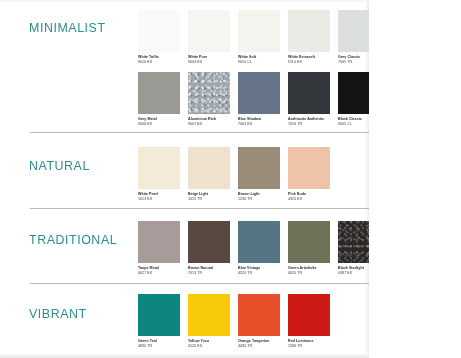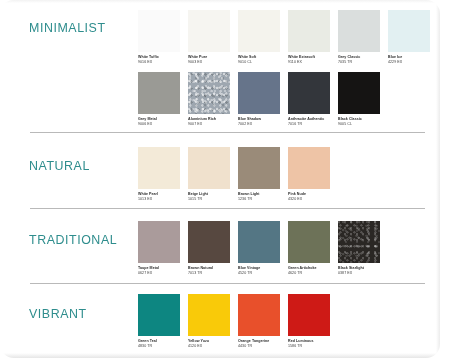--- a/index.html
+++ b/index.html
@@ -7,26 +7,25 @@
     margin: 0;
     padding: 0;
     background: #ffffff;
   }
   body {
     font-family: "Liberation Sans", sans-serif;
     -webkit-font-smoothing: antialiased;
   }
   #page {
     position: relative;
-    width: 440px;
+    width: 369px;
     height: 358px;
     background: #ffffff;
     overflow: hidden;
     box-sizing: border-box;
-    border-radius: 14px;
   }
   .page-edge-top {
     position: absolute;
     top: 0; left: 0; right: 0;
     height: 3px;
     background: linear-gradient(to bottom, #f2f2f2, #ffffff);
   }
   .page-edge-bottom {
     position: absolute;
     bottom: 0; left: 0; right: 0;

